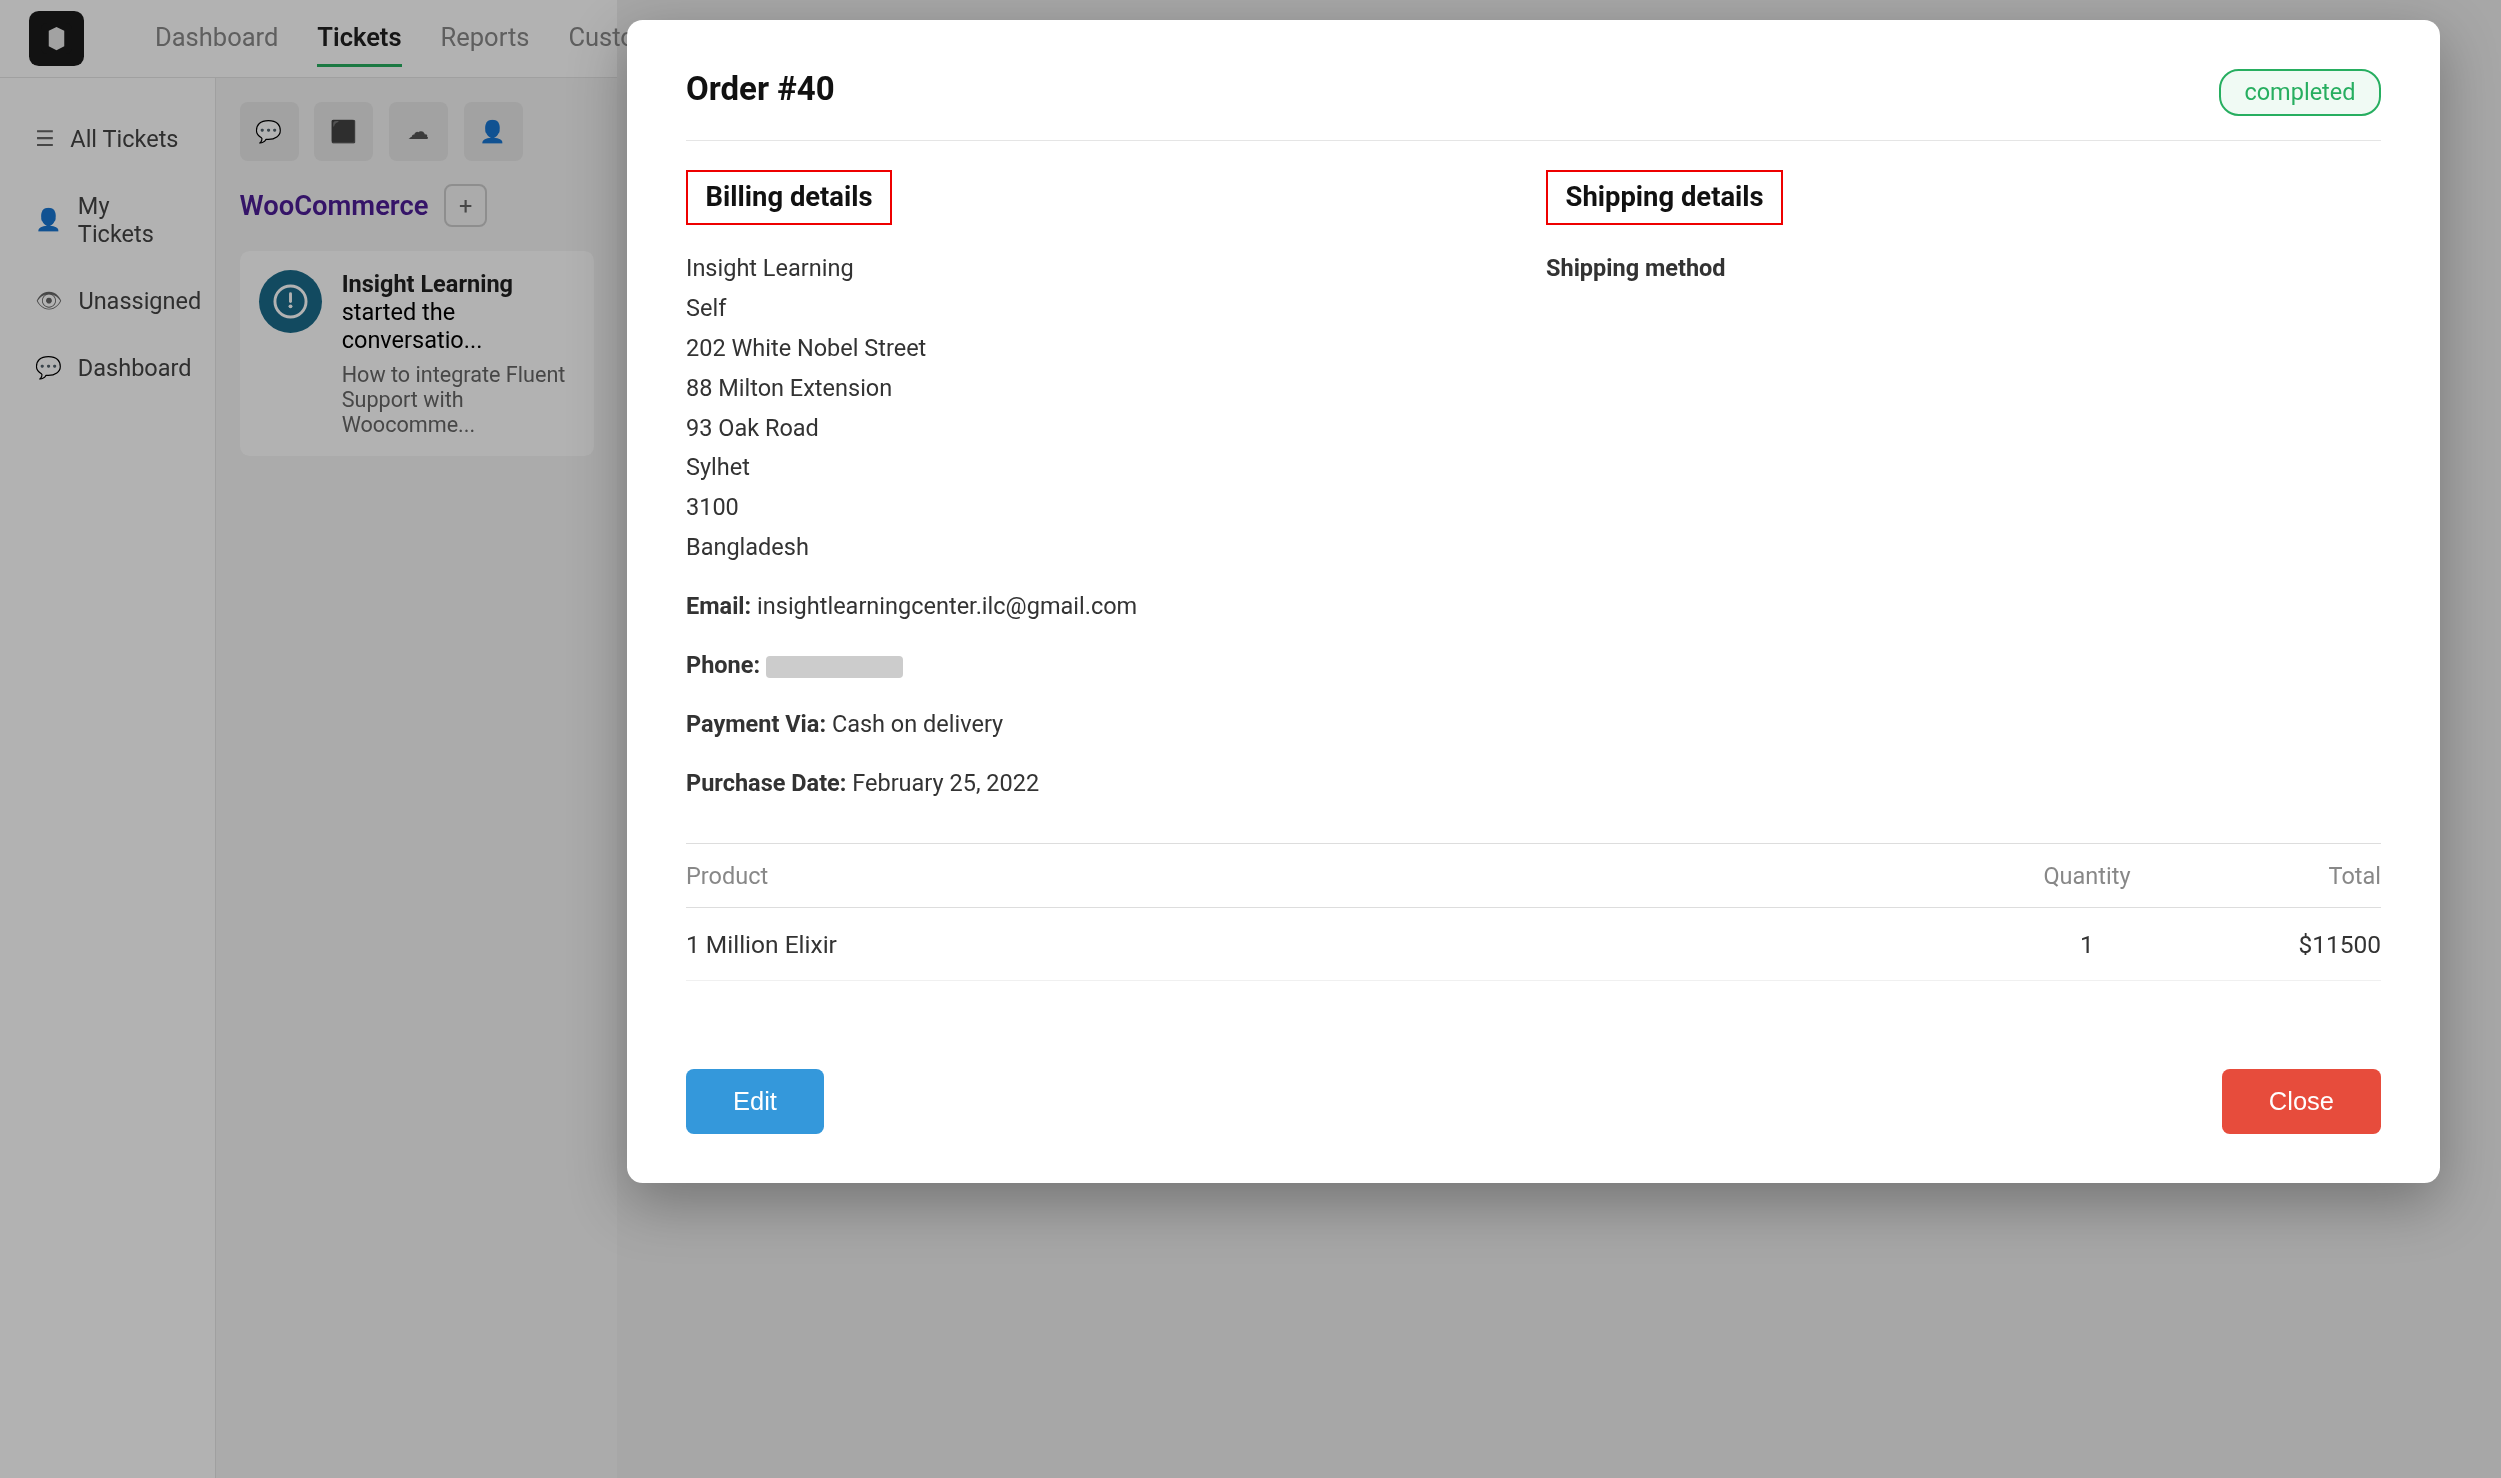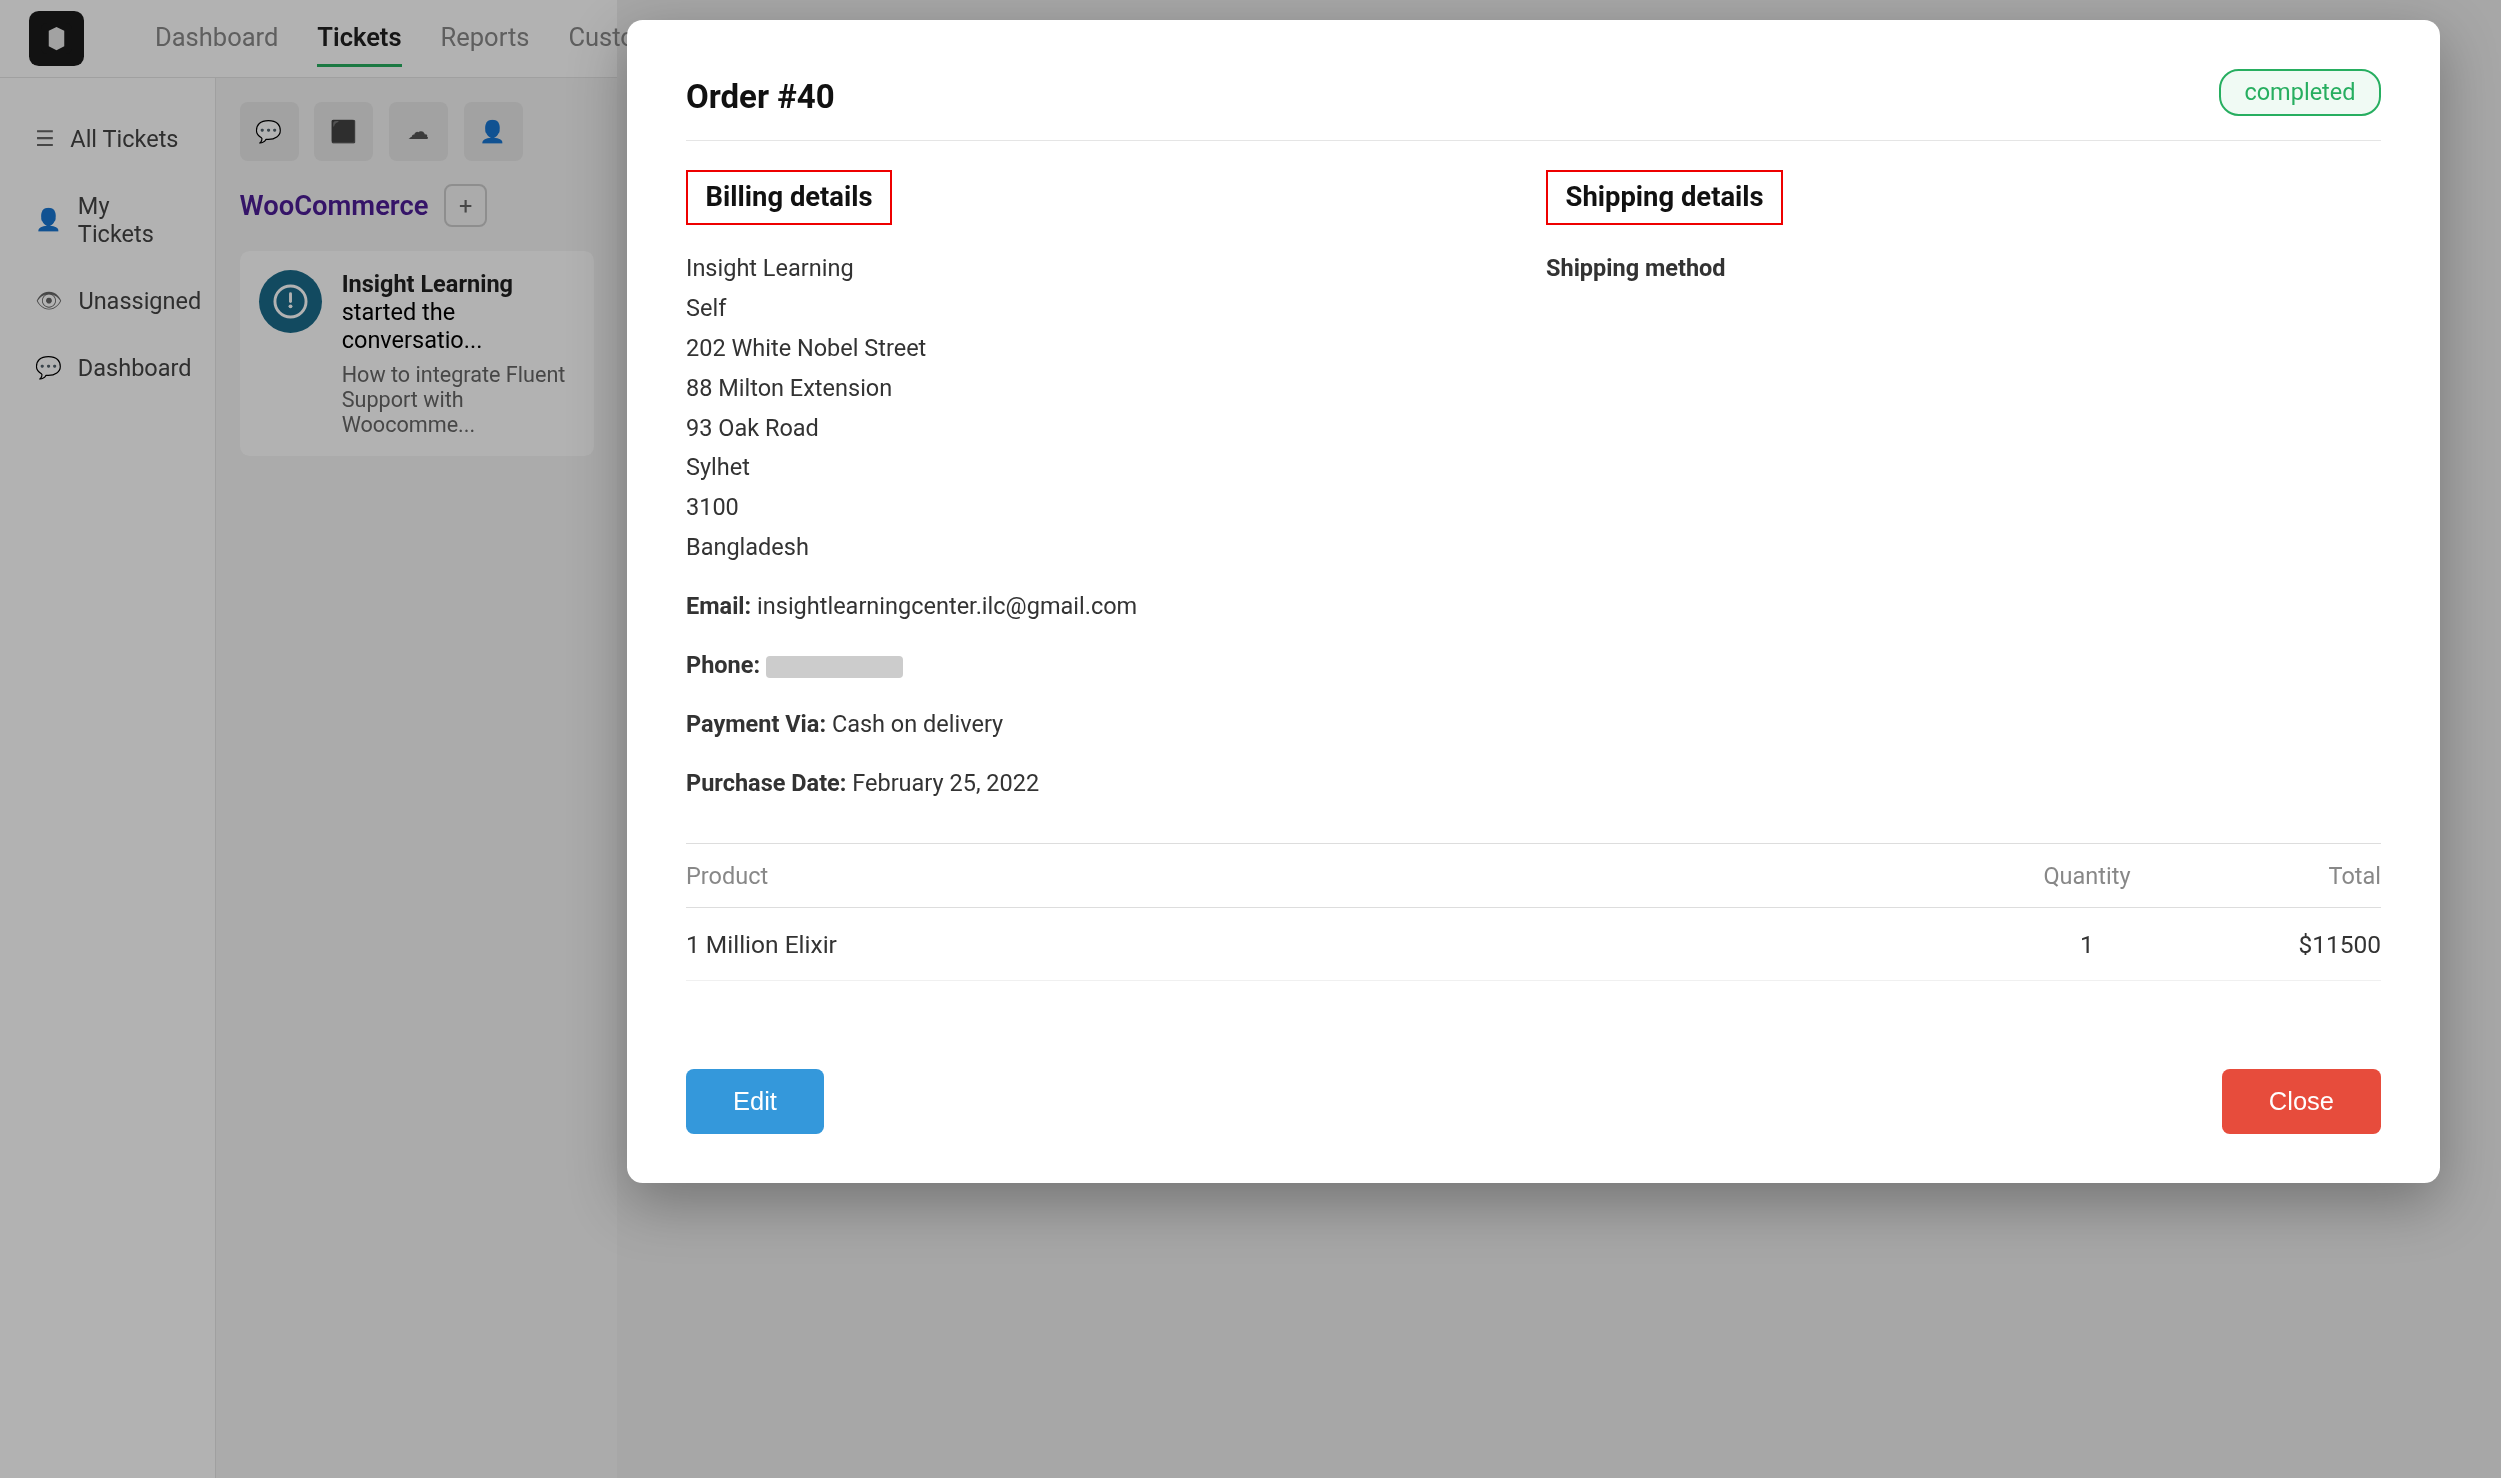--- a/index.html
+++ b/index.html
@@ -208,21 +208,21 @@
       min-height: 882px;
       background: #fff;
       border-radius: 15.7px;
       z-index: 200;
       padding: 49px 59px;
       box-shadow: 0 19.6px 59px rgba(0,0,0,0.3);
     }
 
     .modal-header {
       display: flex;
-      align-items: flex-end;
+      align-items: flex-start;
       justify-content: space-between;
       margin-bottom: 29px;
       padding-bottom: 23.5px;
       border-bottom: 1px solid #e5e5e5;
     }
 
     .order-title {
       font-size: 33px;
       font-weight: 700;
       color: #111;

